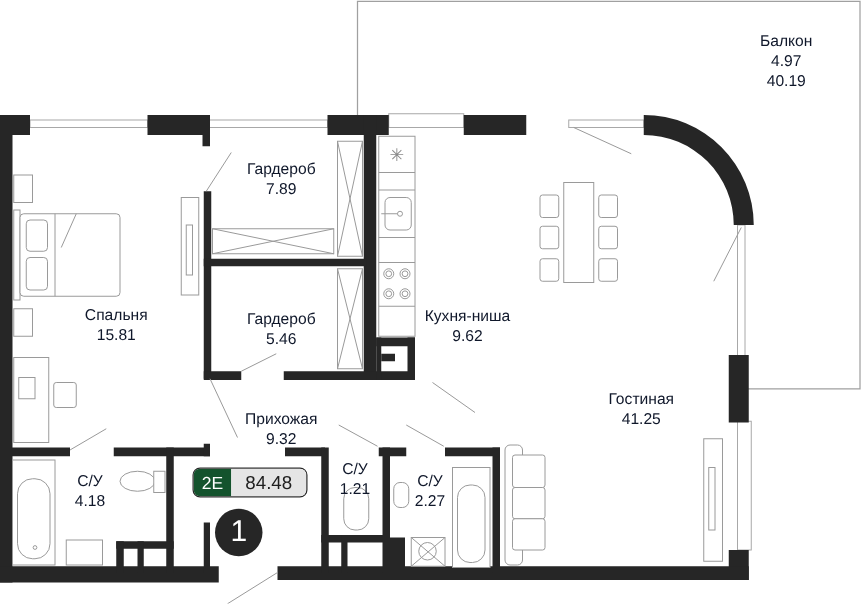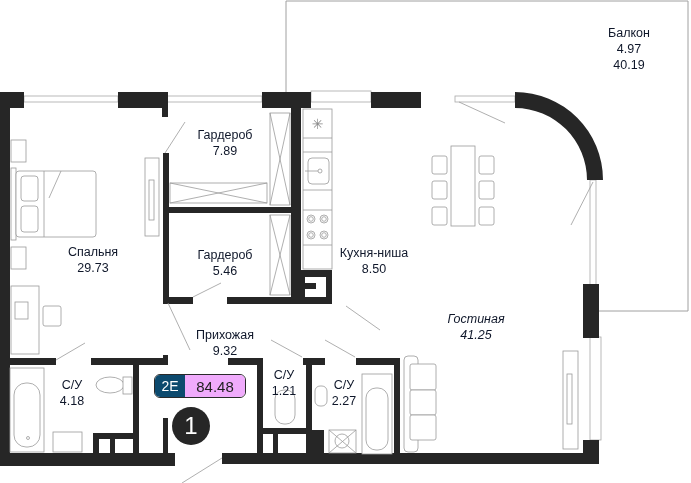--- a/index.html
+++ b/index.html
@@ -6,22 +6,22 @@
   body { width: 691px; height: 483px; overflow: hidden; position: relative; font-family: "Liberation Sans", "DejaVu Sans", sans-serif; }
   #plan { position: absolute; left: 0; top: 0; width: 691px; height: 483px; }
   .wall { fill: #262626; }
   .thin { fill: none; stroke: #8a8a8a; stroke-width: 0.8; }
   .furn { fill: #ffffff; stroke: #9a9a9a; stroke-width: 0.8; }
   .door { stroke: #9a9a9a; stroke-width: 0.8; fill: none; }
   .win { fill: #ffffff; stroke: #a8a8a8; stroke-width: 0.8; }
   .lbl { position: absolute; text-align: center; color: #0f172a; font-size: 12.5px; line-height: 16px; white-space: nowrap; transform: translateX(-50%); }
   .lbl span { display: block; }
   .badge { position: absolute; left: 154px; top: 374px; width: 92px; height: 24px; border: 1px solid #2a2a2a; border-radius: 6px; display: flex; overflow: hidden; box-sizing: border-box; }
-  .badge .type { background: #0c4a6e; color: #fff; width: 30px; display: flex; align-items: center; justify-content: center; font-size: 14px; }
-  .badge .area { flex: 1; display: flex; align-items: center; justify-content: center; font-size: 15px; color: #1f1f1f; background: #f0abfc; }
+  .badge .type { background: #14532d; color: #fff; width: 30px; display: flex; align-items: center; justify-content: center; font-size: 14px; }
+  .badge .area { flex: 1; display: flex; align-items: center; justify-content: center; font-size: 15px; color: #1f1f1f; background: #e5e5e5; }
   .num-circle { position: absolute; left: 172px; top: 407px; width: 38px; height: 38px; border-radius: 50%; background: #262626; color: #fff; display: flex; align-items: center; justify-content: center; font-size: 24px; }
 </style>
 </head>
 <body>
 
 <svg id="plan" viewBox="0 0 691 483" xmlns="http://www.w3.org/2000/svg">
 
   <g>
     <polyline class="thin" points="286,92 286,1 688,1 688,311 598,311" style="stroke:#a0a0a0;stroke-width:1"></polyline>
   </g>
@@ -200,27 +200,27 @@
 <div class="lbl" style="left:225px;top:127px;">
   <span>Гардероб</span>
   <span>7.89</span>
 </div>
 <div class="lbl" style="left:225px;top:247px;">
   <span>Гардероб</span>
   <span>5.46</span>
 </div>
 <div class="lbl" style="left:93px;top:244px;">
   <span>Спальня</span>
-  <span>29.73</span>
+  <span>15.81</span>
 </div>
 <div class="lbl" style="left:374px;top:245px;">
   <span>Кухня-ниша</span>
-  <span>8.50</span>
-</div>
-<div class="lbl" style="left:476px;top:311px;font-style:italic;">
+  <span>9.62</span>
+</div>
+<div class="lbl" style="left:513px;top:311px;">
   <span>Гостиная</span>
   <span>41.25</span>
 </div>
 <div class="lbl" style="left:225px;top:327px;">
   <span>Прихожая</span>
   <span>9.32</span>
 </div>
 <div class="lbl" style="left:72px;top:377px;">
   <span>С/У</span>
   <span>4.18</span>

